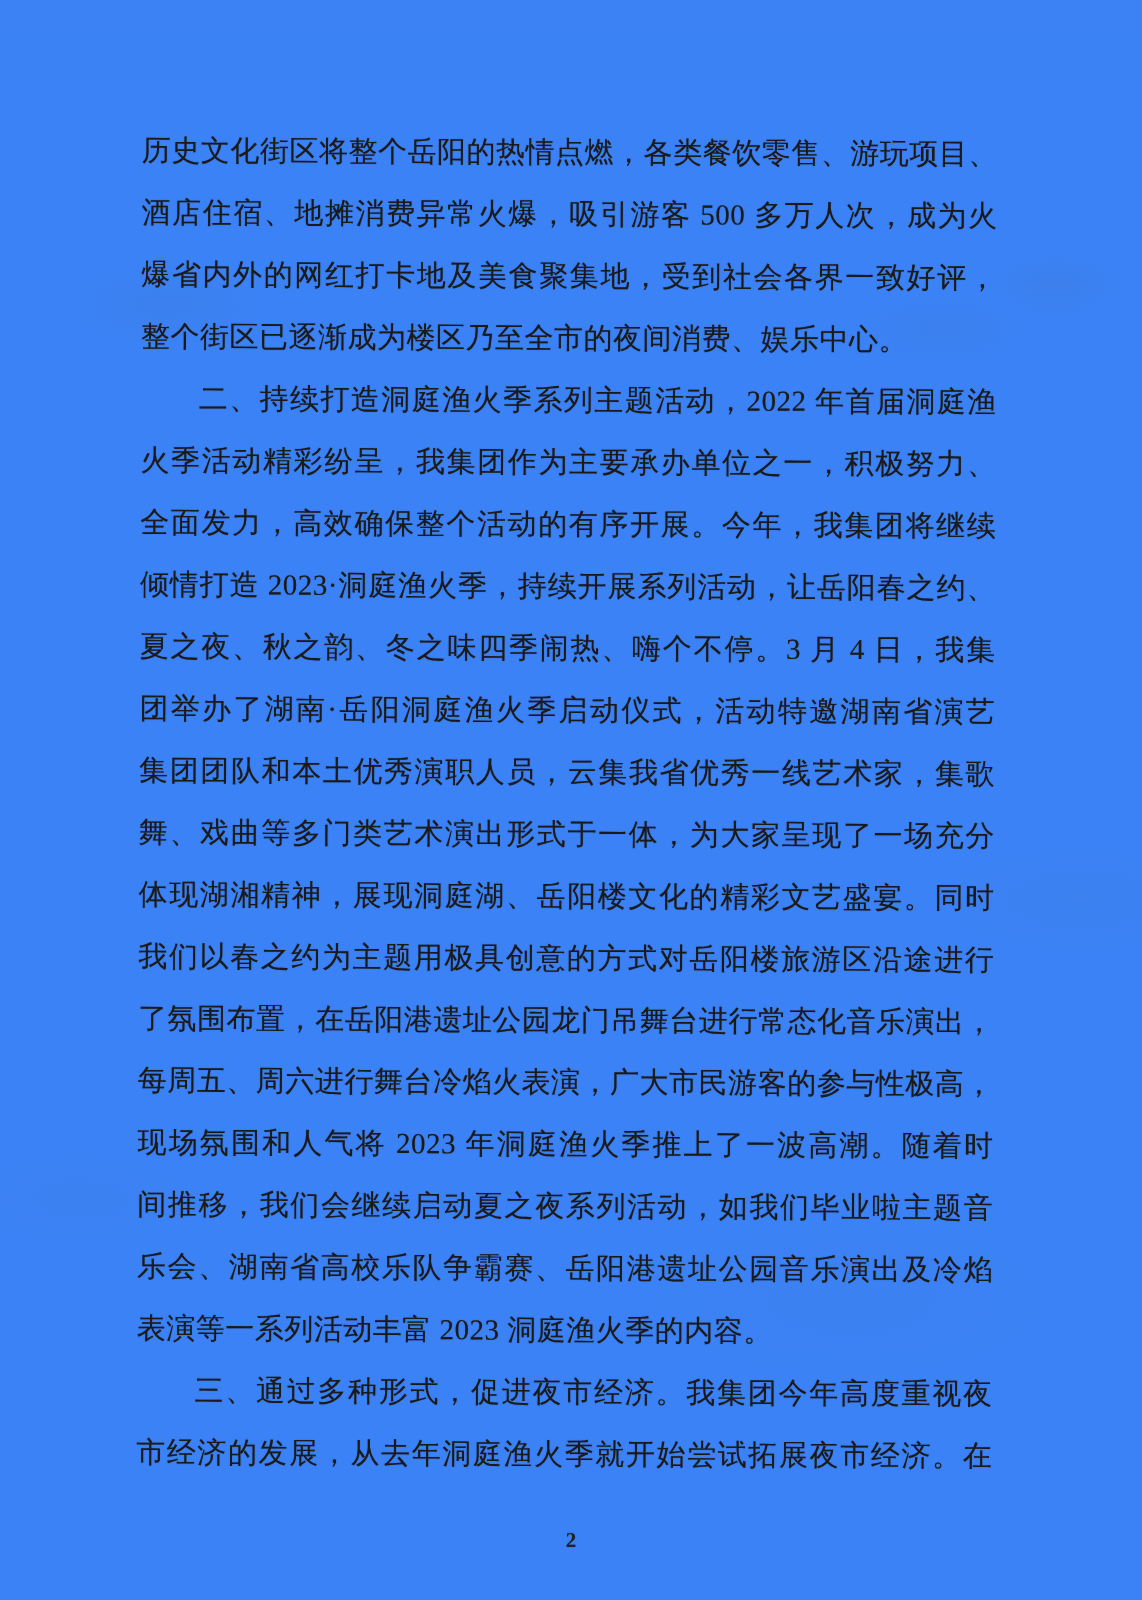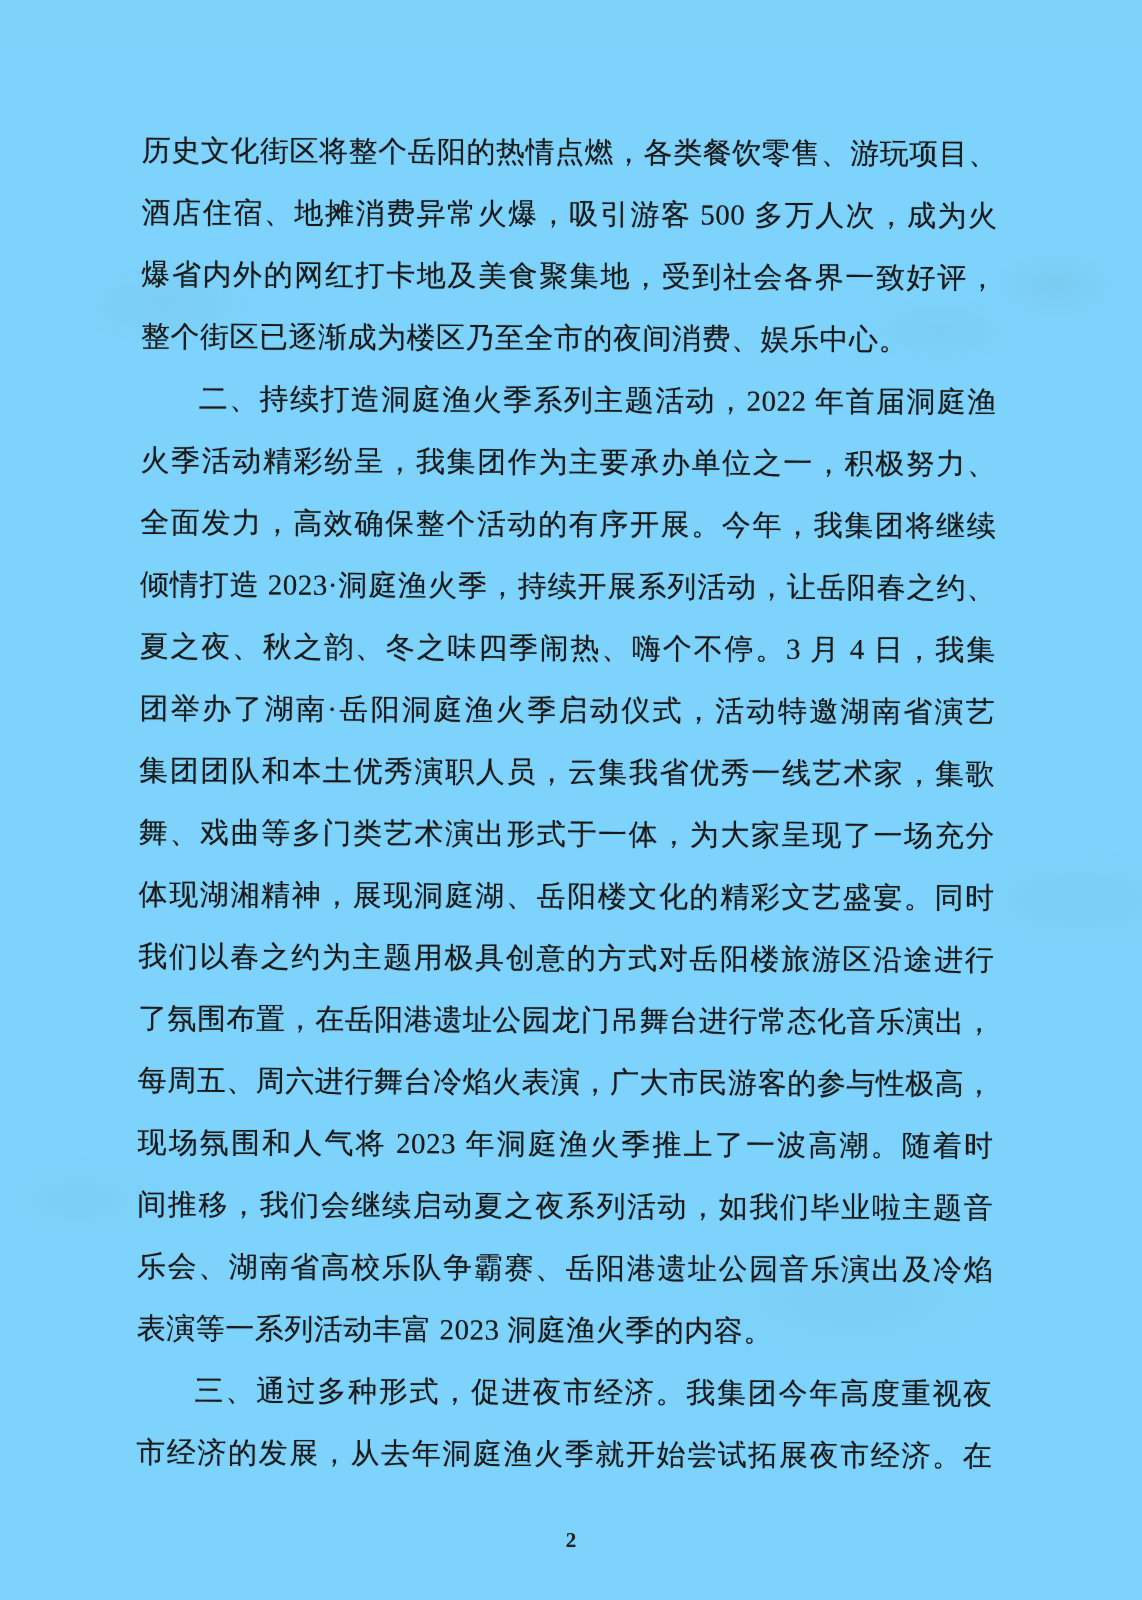--- a/index.html
+++ b/index.html
@@ -5,21 +5,21 @@
   html, body {
     margin: 0;
     padding: 0;
     background: #e8e8e8;
   }
   .page {
     position: relative;
     width: 1142px;
     height: 1600px;
     margin: 0 auto;
-    background: #7dd3fc;
+    background: #3b82f6;
     overflow: hidden;
     font-family: "Liberation Serif", "DejaVu Serif", serif;
   }
   
   .page::before {
     content: "";
     position: absolute;
     inset: 0;
     pointer-events: none;
     background:

